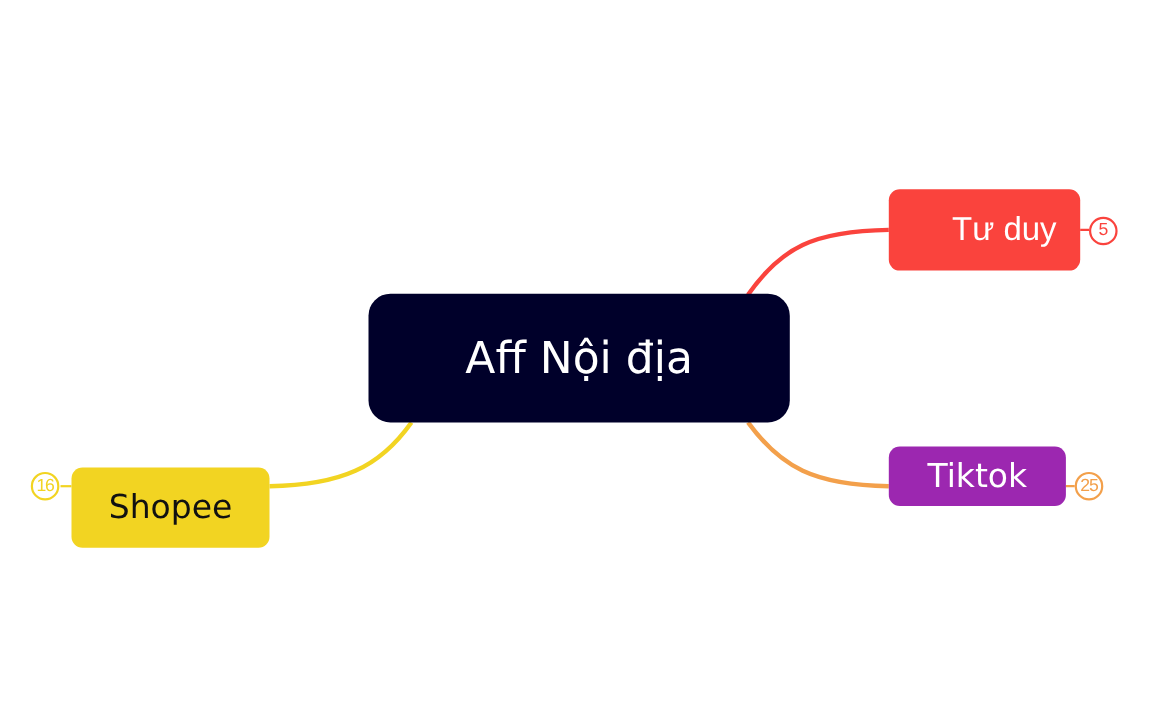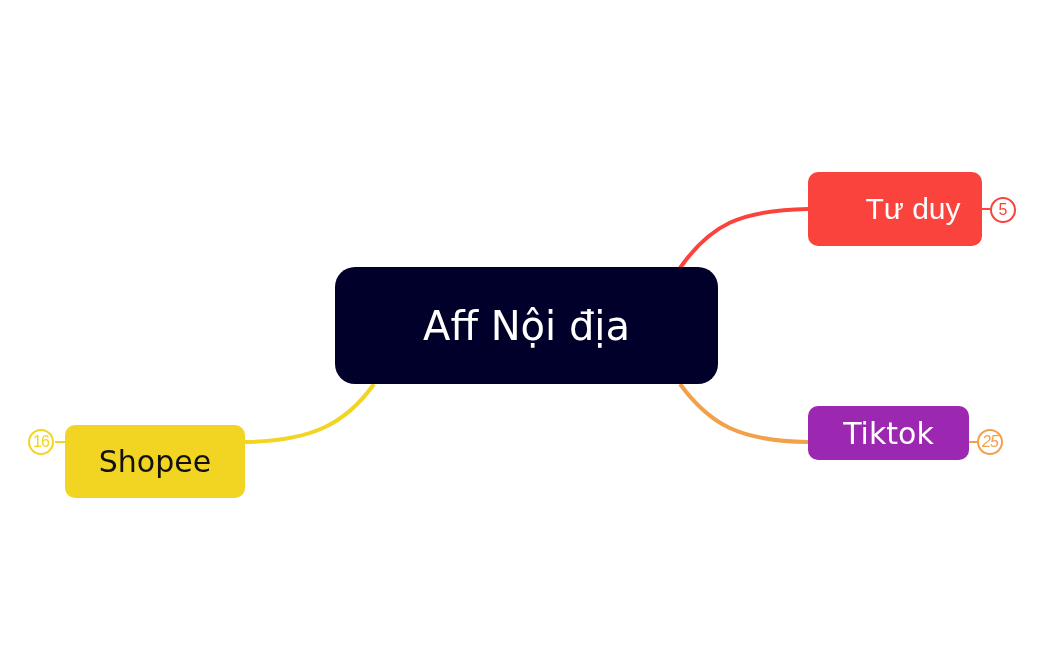--- a/index.html
+++ b/index.html
@@ -13,21 +13,21 @@
   .tuduy { left: 808px; top: 172px; width: 174px; height: 74px; background: #fa433d;
            color: #ffffff; font-size: 30px; font-family: "Liberation Sans", sans-serif; padding-left: 36px; }
   .tiktok { left: 808px; top: 406px; width: 161px; height: 54px; background: #9c27b0;
             color: #ffffff; font-size: 30px; }
   .shopee { left: 65px; top: 406px; width: 180px; height: 73px; background: #f2d422;
             color: #111111; font-size: 30px; margin-top: 19px; }
   .badge { position: absolute; width: 26px; height: 26px; border-radius: 50%; background: #fff;
            box-sizing: border-box; display: flex; align-items: center; justify-content: center;
            font-family: "Liberation Sans", sans-serif; font-size: 16px; }
   .b-tuduy { left: 990px; top: 197px; border: 2px solid #fa433d; color: #fa433d; }
-  .b-tiktok { left: 977px; top: 429px; border: 2px solid #f3a04b; color: #f3a04b; letter-spacing: -1px; font-style: italic; }
+  .b-tiktok { left: 977px; top: 429px; border: 2px solid #f3a04b; color: #f3a04b; letter-spacing: -1px; }
   .b-shopee { left: 28px; top: 429px; border: 2px solid #f2d422; color: #f2d422; letter-spacing: -1px; }
 </style>
 </head>
 <body>
 
 <svg class="links" viewBox="0 0 1046 650">
   <path d="M 680 268 C 710 225, 740 210, 808 209" stroke="#fa433d" stroke-width="4" fill="none"></path>
   <path d="M 982 209 L 990 209" stroke="#fa433d" stroke-width="2" fill="none"></path>
   <path d="M 680 384 C 710 425, 740 441, 808 442" stroke="#f3a04b" stroke-width="4" fill="none"></path>
   <path d="M 969 442 L 977 442" stroke="#f3a04b" stroke-width="2" fill="none"></path>

